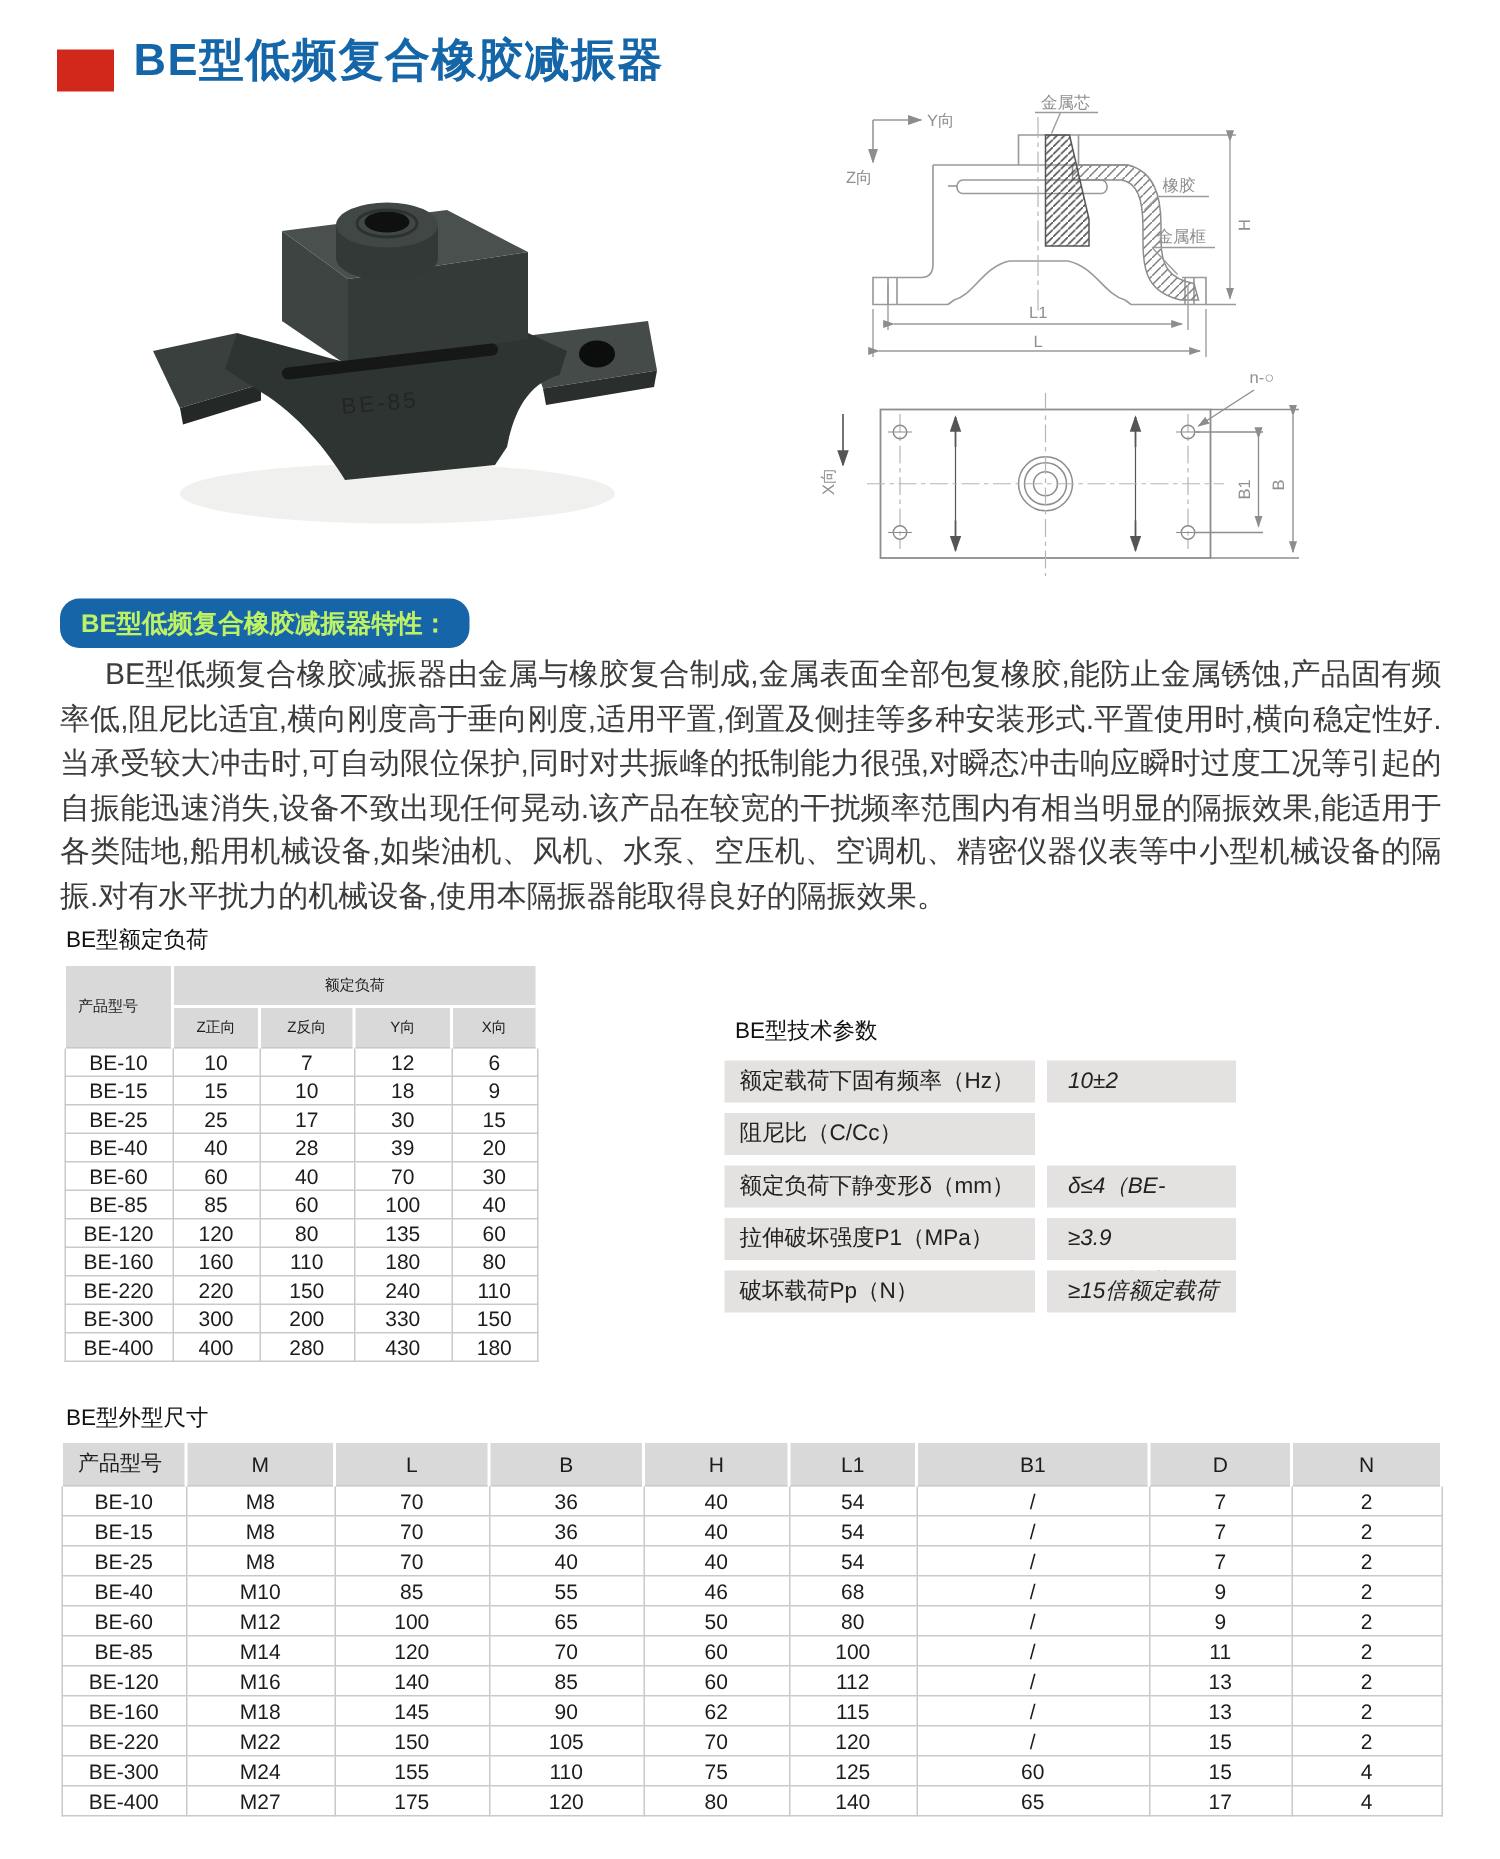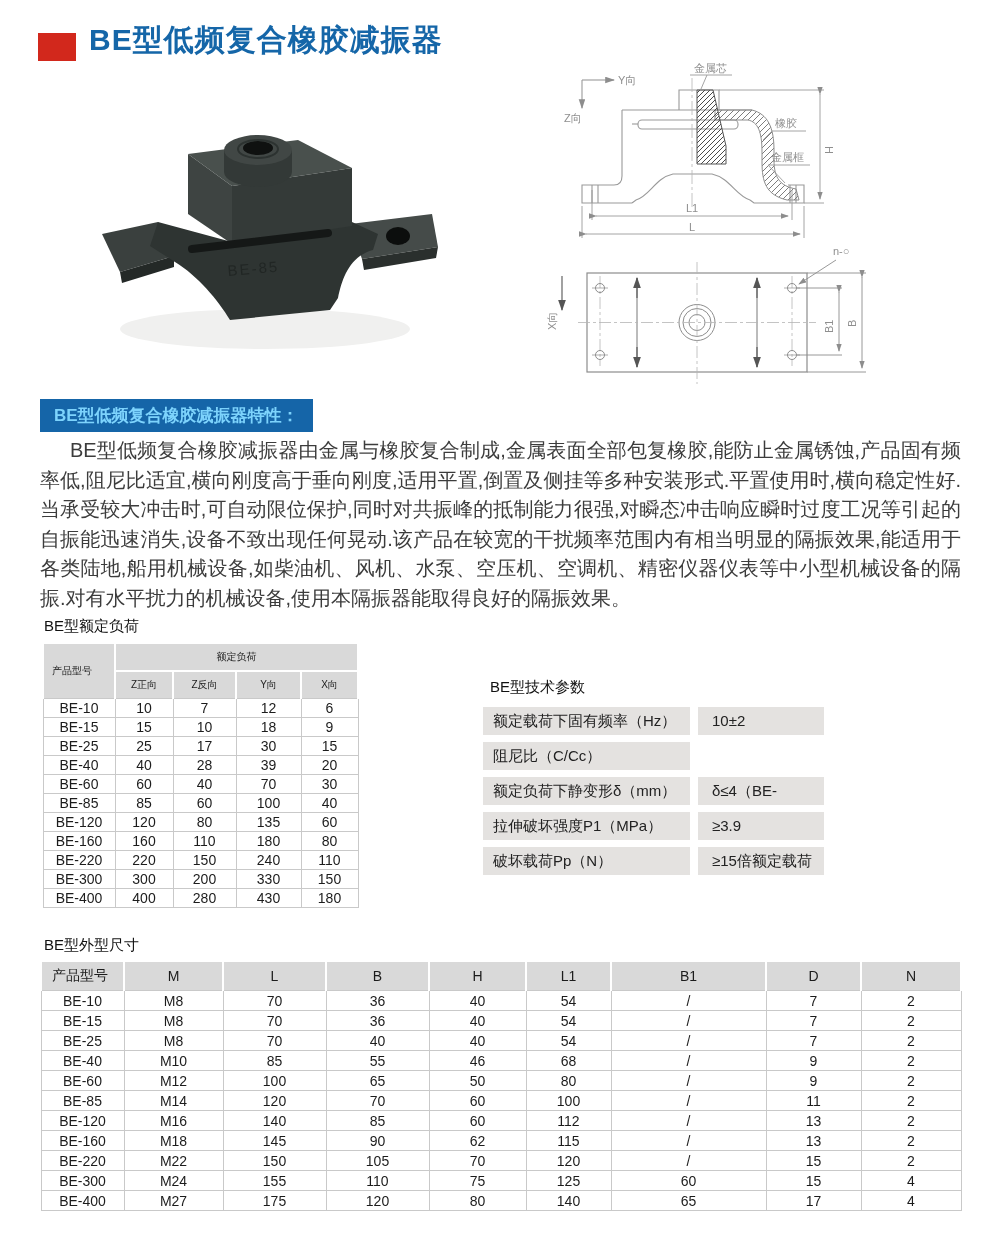--- a/index.html
+++ b/index.html
@@ -9,43 +9,43 @@
   .hdr{position:absolute;left:38px;top:20px;display:flex;align-items:flex-end;gap:13px;}
   .red-sq{width:38px;height:28px;background:var(--red,#d2281c);}
   .hdr h1{margin:0;font-size:30px;font-weight:bold;color:var(--accent,#1566a8);letter-spacing:1px;}
   
   .photo{position:absolute;left:80px;top:86px;width:380px;height:300px;}
   .sectionv{position:absolute;left:552px;top:58px;width:448px;height:188px;}
   .topv{position:absolute;left:540px;top:238px;width:456px;height:160px;}
   svg text{font-family:"Liberation Sans","DejaVu Sans",sans-serif;}
   
   .banner{position:absolute;left:40px;top:399px;height:33px;line-height:33px;
-          padding:0 14px;background:var(--banner,#1565a8);color:#7dd3fc;
-          font-size:17px;font-weight:bold;}
+          padding:0 14px;background:var(--banner,#1565a8);color:#bef264;
+          font-size:17px;font-weight:bold;border-radius:13px;}
   .desc{position:absolute;left:40px;top:436px;width:921px;margin:0;
         font-size:20px;line-height:29.5px;color:#3c3c3c;text-align:justify;text-indent:1.5em;}
   
   .sec-title{position:absolute;font-size:15px;color:#111;}
   .lt-title{left:44px;top:617px;}
   .tp-title{left:490px;top:678px;}
   .dt-title{left:44px;top:936px;}
   
   table{border-collapse:collapse;table-layout:fixed;}
   .load-table{position:absolute;left:42px;top:642px;width:315px;font-size:14px;color:#1c1c1c;text-align:center;}
   .load-table thead th{background:var(--th-gray,#d9d9d9);border:2px solid #fff;border-bottom:none;
                        font-weight:normal;font-size:10px;height:24px;}
   .load-table th.model-h{text-align:left;padding-left:8px;}
   .load-table tbody td{background:#fff;border:1px solid #c9c9c9;height:18px;padding:0;}
   
   .tech-params{position:absolute;left:483px;top:707px;width:341px;}
   .tp-row{display:flex;gap:8px;margin-bottom:7px;}
   .tp-label{width:207px;box-sizing:border-box;background:var(--cell-gray,#e4e2e0);
             height:28px;line-height:28px;padding-left:10px;font-size:15px;color:#222;}
   .tp-value{flex:1;box-sizing:border-box;background:var(--cell-gray,#e4e2e0);
-            height:28px;line-height:28px;padding-left:14px;font-size:15px;color:#222;}
+            height:28px;line-height:28px;padding-left:14px;font-size:15px;color:#222;font-style:italic;}
   
   .dim-table{position:absolute;left:40px;top:960px;width:920px;font-size:14px;color:#1c1c1c;text-align:center;}
   .dim-table thead th{background:var(--th-gray,#d9d9d9);border:2px solid #fff;border-bottom:none;
                       font-weight:normal;font-size:14px;height:26px;}
   .dim-table th.model-h{text-align:left;padding-left:10px;}
   .dim-table tbody td{background:#fff;border:1px solid #c9c9c9;height:19px;padding:0;}
 </style>
 </head>
 <body>
 

